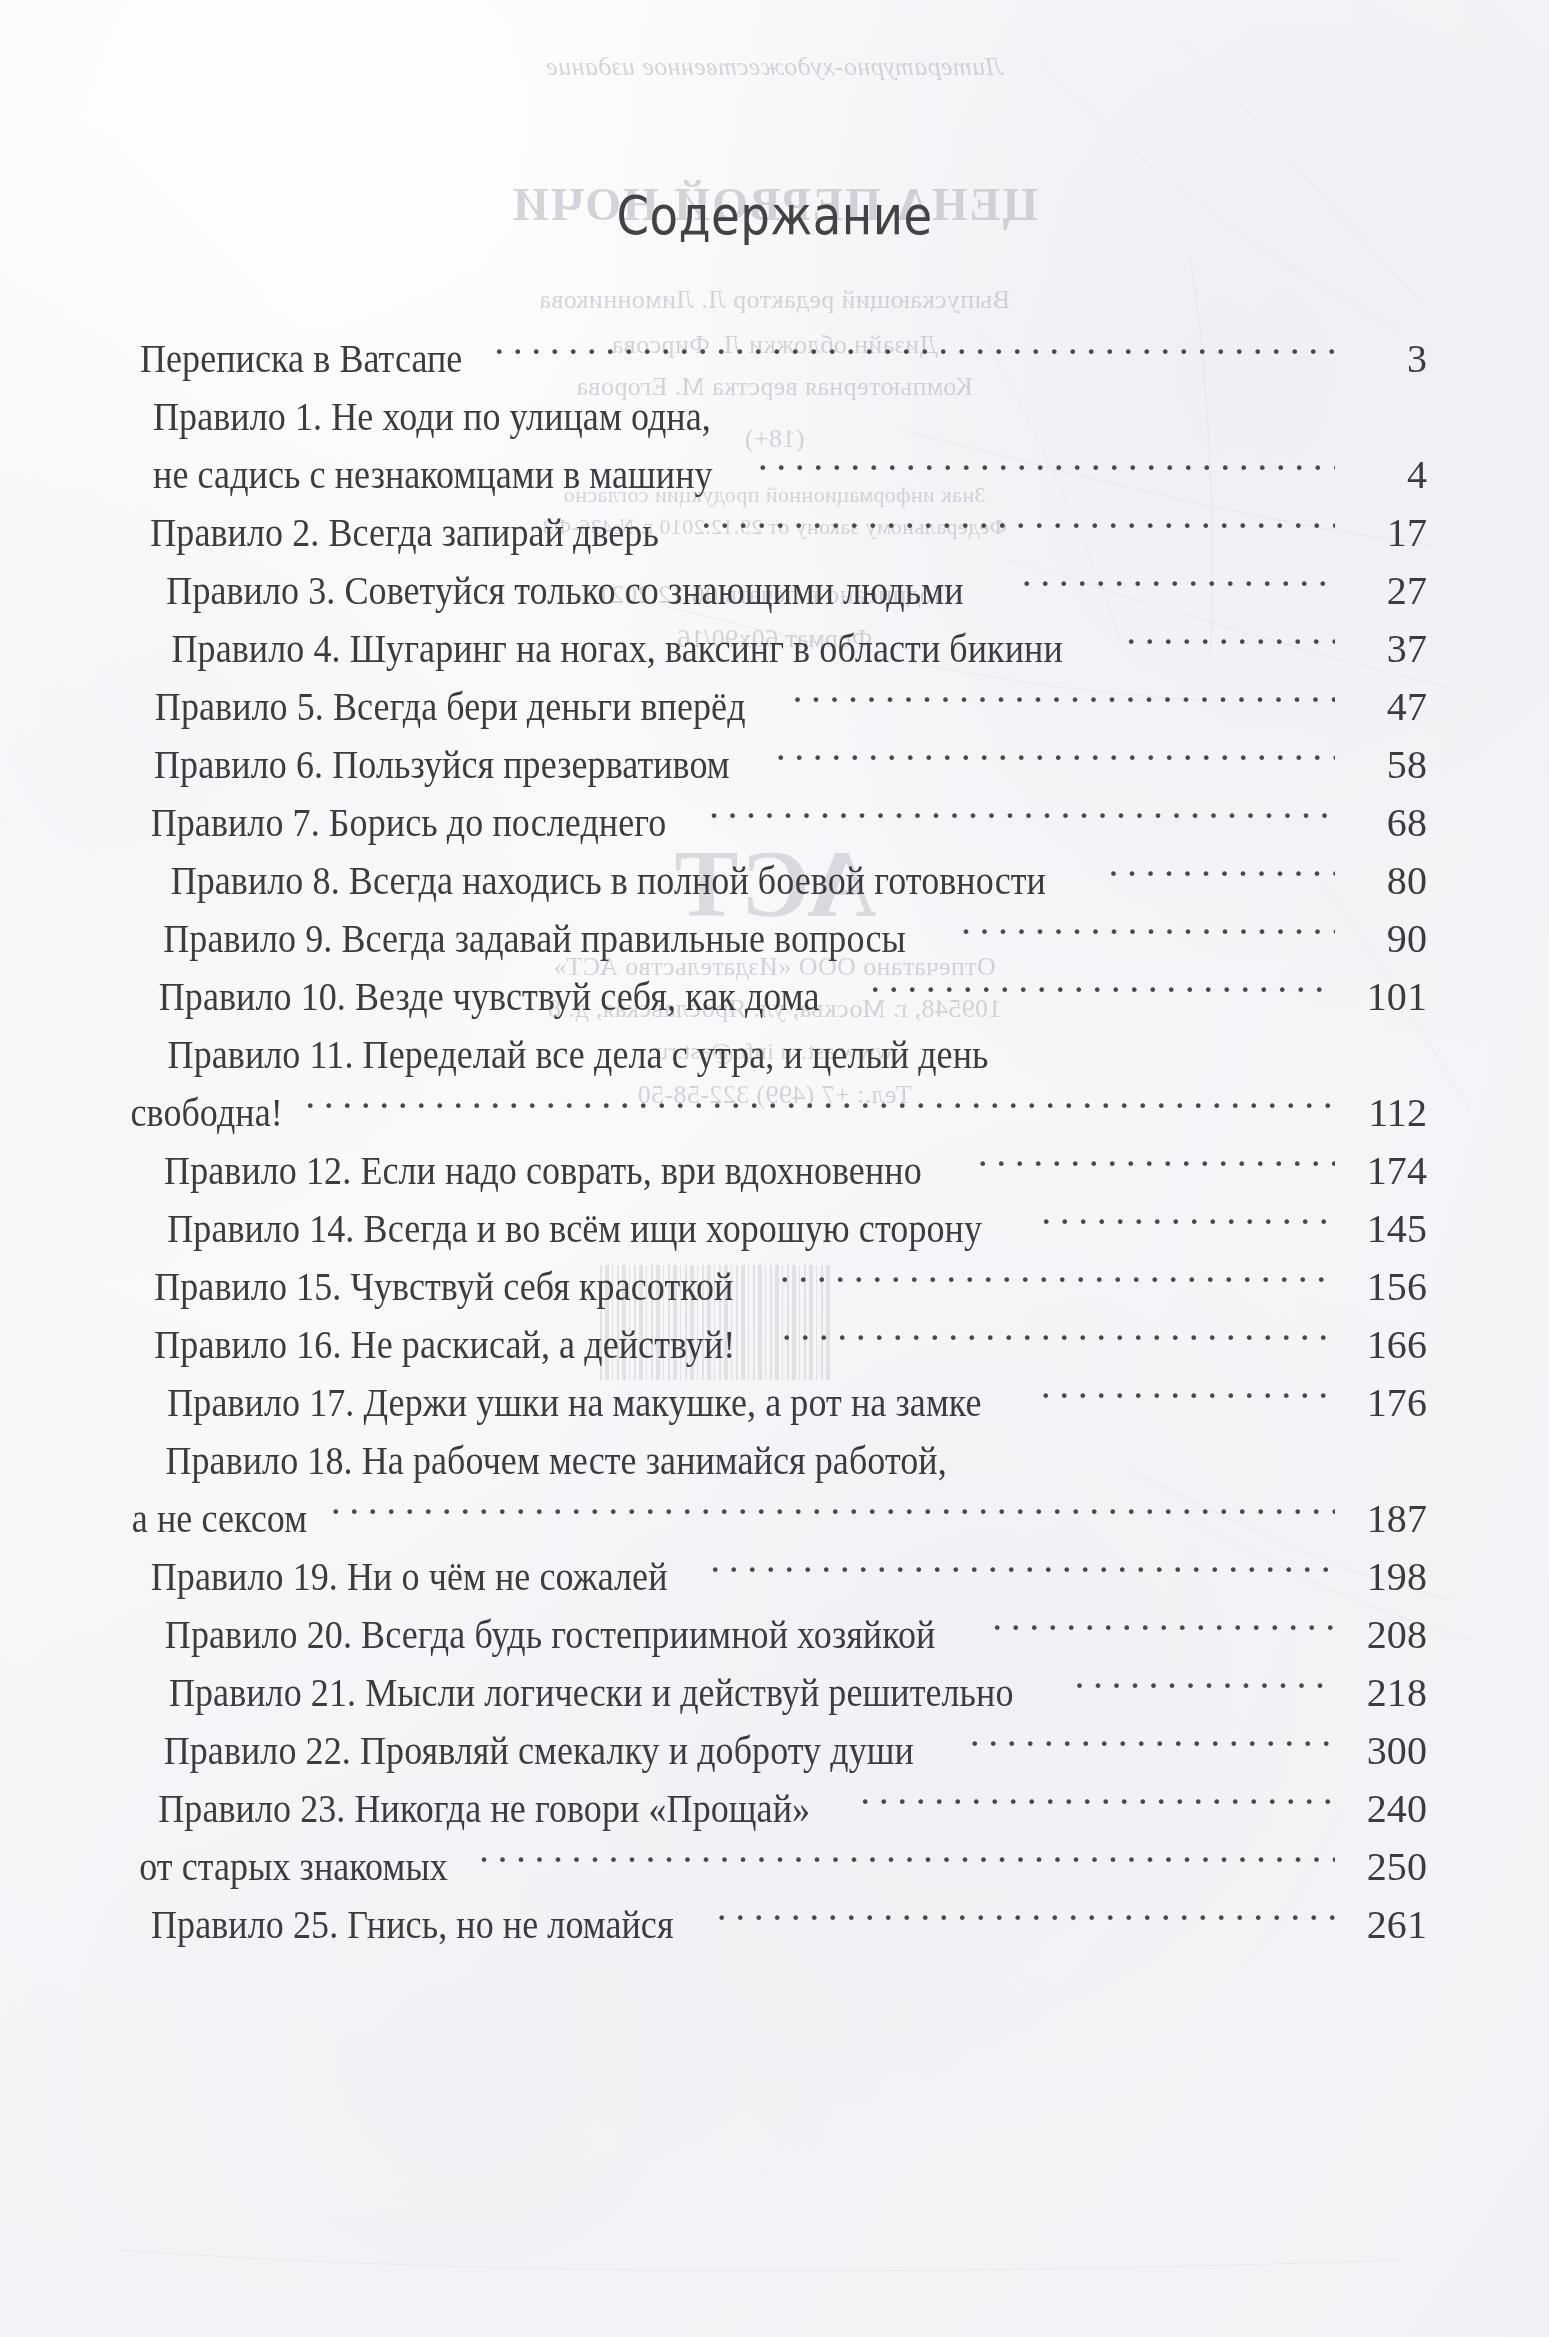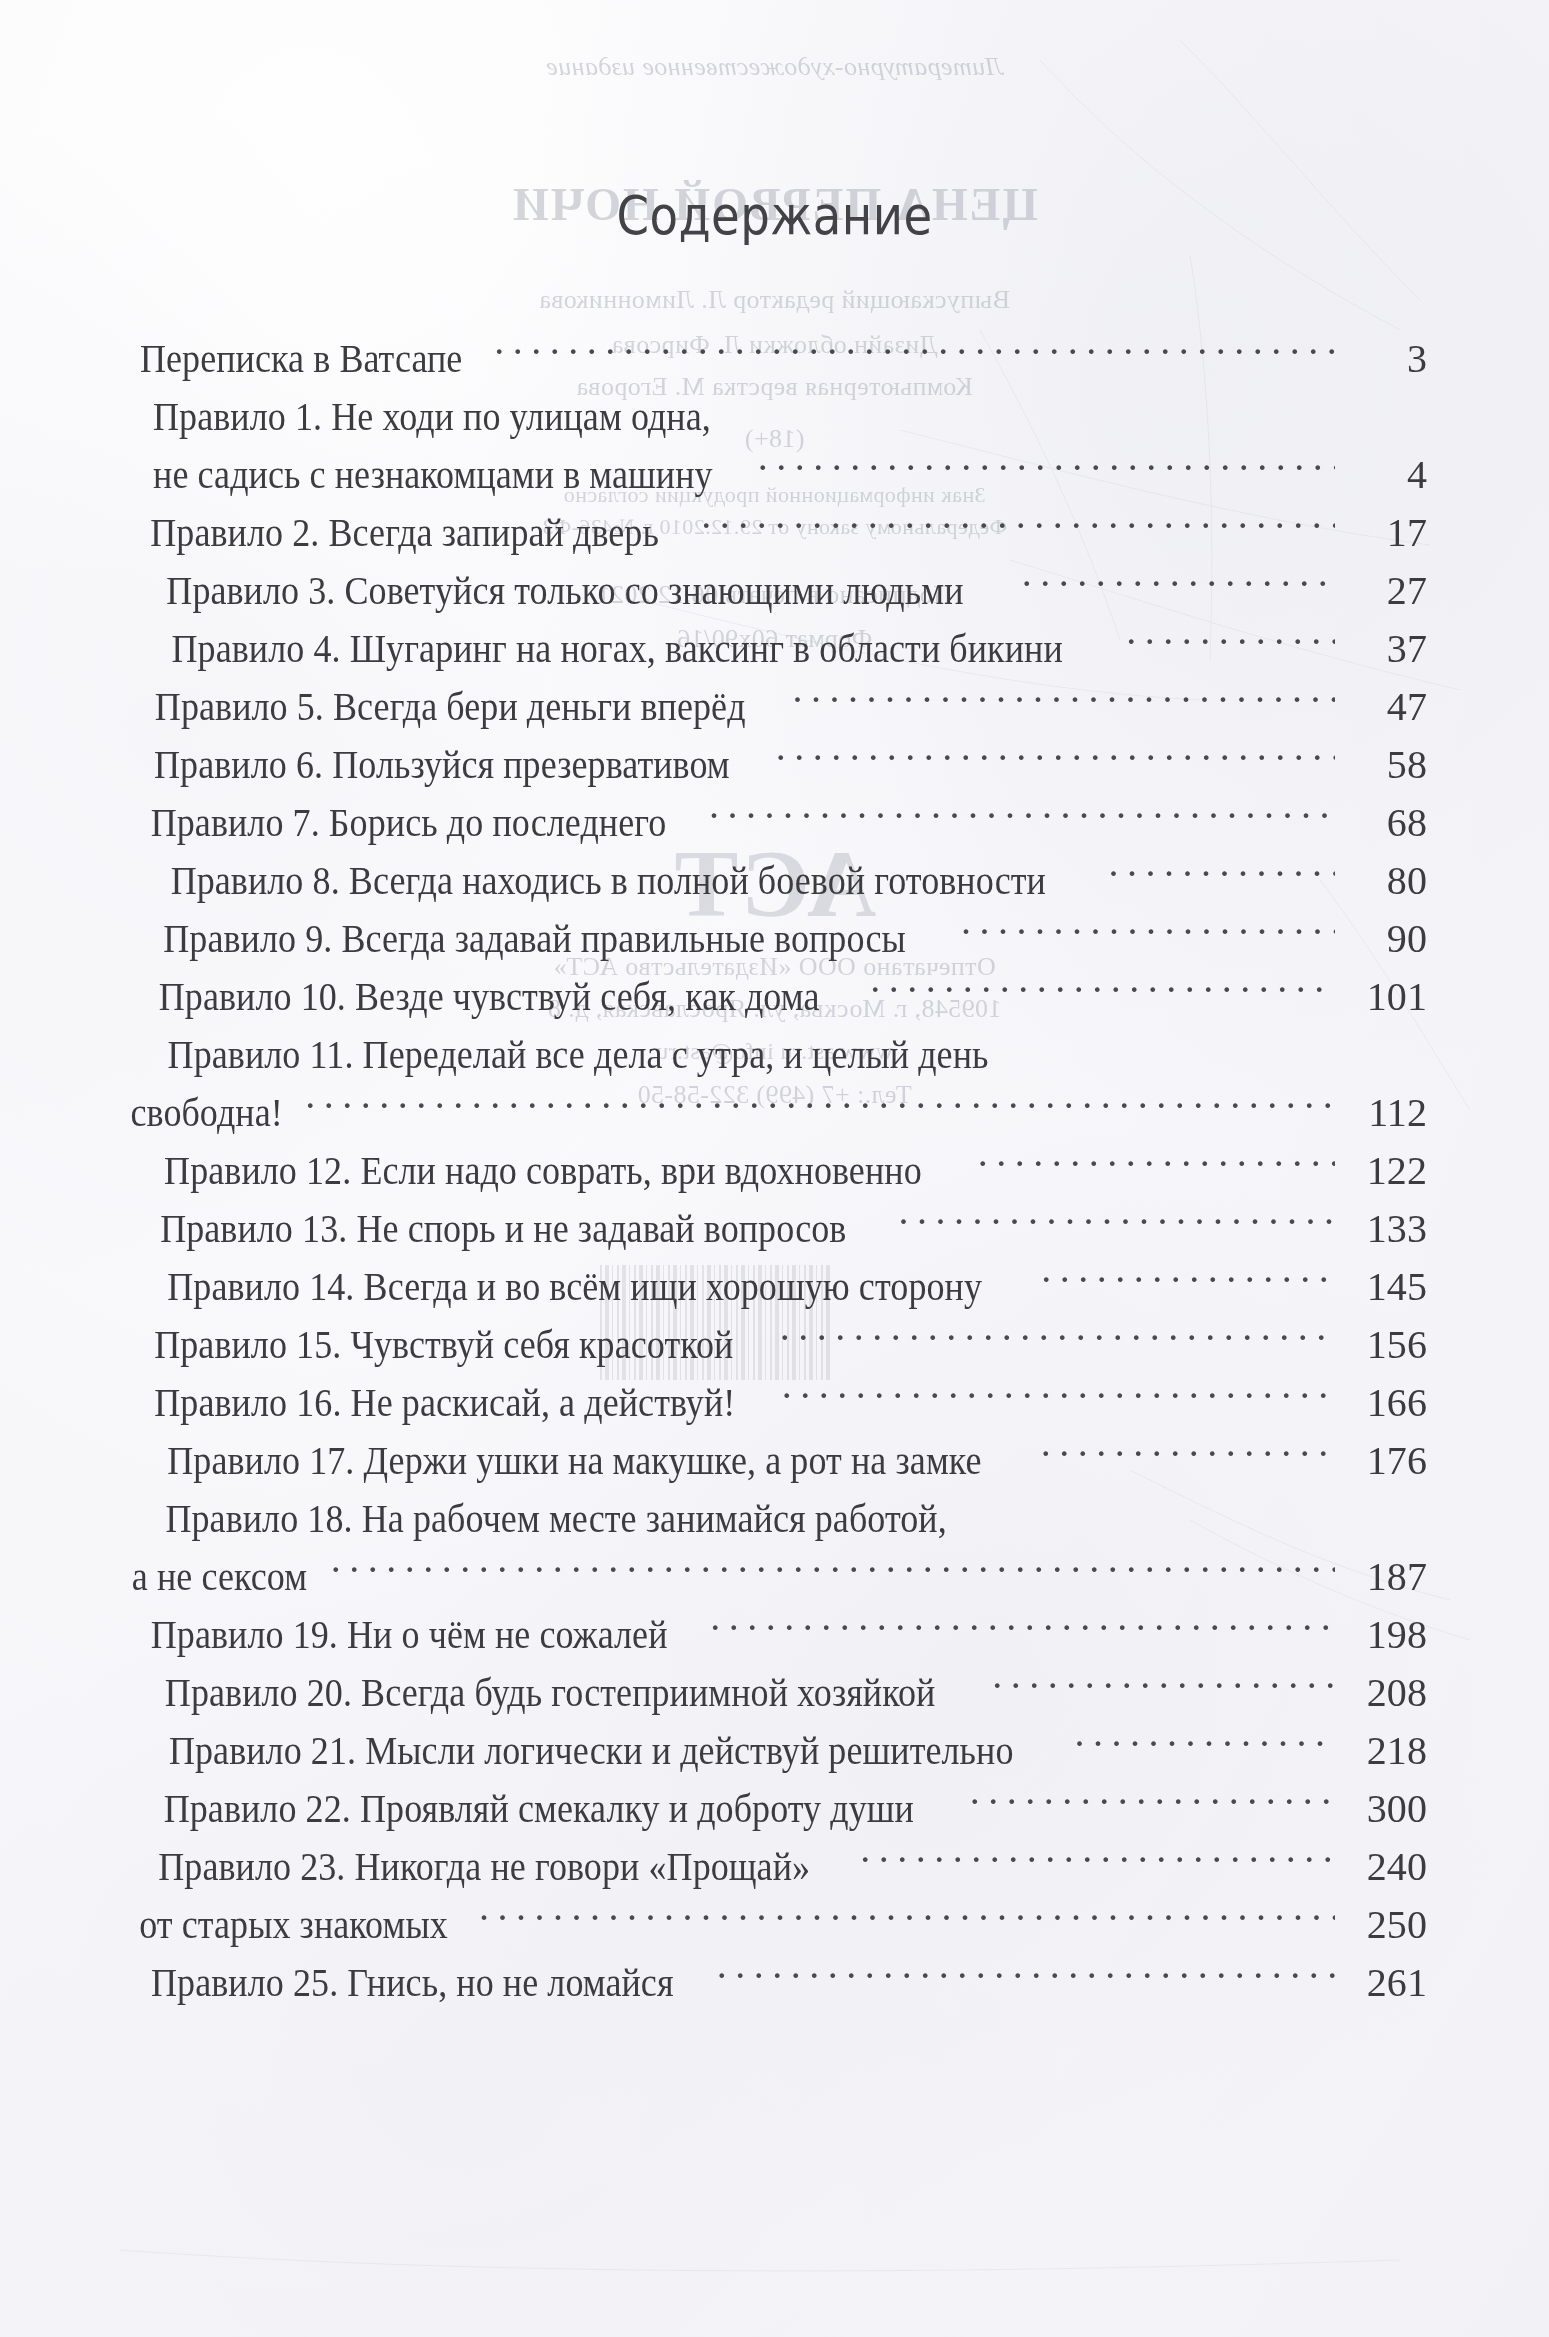--- a/index.html
+++ b/index.html
@@ -287,28 +287,23 @@
 
       <div class="toc-row cont">
         <span class="toc-label">свободна!</span>
         <span class="toc-leader"></span>
         <span class="toc-page">112</span>
       </div>
 
       <div class="toc-row">
         <span class="toc-label">Правило 12. Если надо соврать, ври вдохновенно</span>
         <span class="toc-leader"></span>
-        <span class="toc-page">122</span>
-      </div>
-
-      <div class="toc-row">
-        <span class="toc-label">Правило 13. Не спорь и не задавай вопросов</span>
-        <span class="toc-leader"></span>
-        <span class="toc-page">133</span>
-      </div>
+        <span class="toc-page">174</span>
+      </div>
+
 
       <div class="toc-row">
         <span class="toc-label">Правило 14. Всегда и во всём ищи хорошую сторону</span>
         <span class="toc-leader"></span>
         <span class="toc-page">145</span>
       </div>
 
       <div class="toc-row">
         <span class="toc-label">Правило 15. Чувствуй себя красоткой</span>
         <span class="toc-leader"></span>

